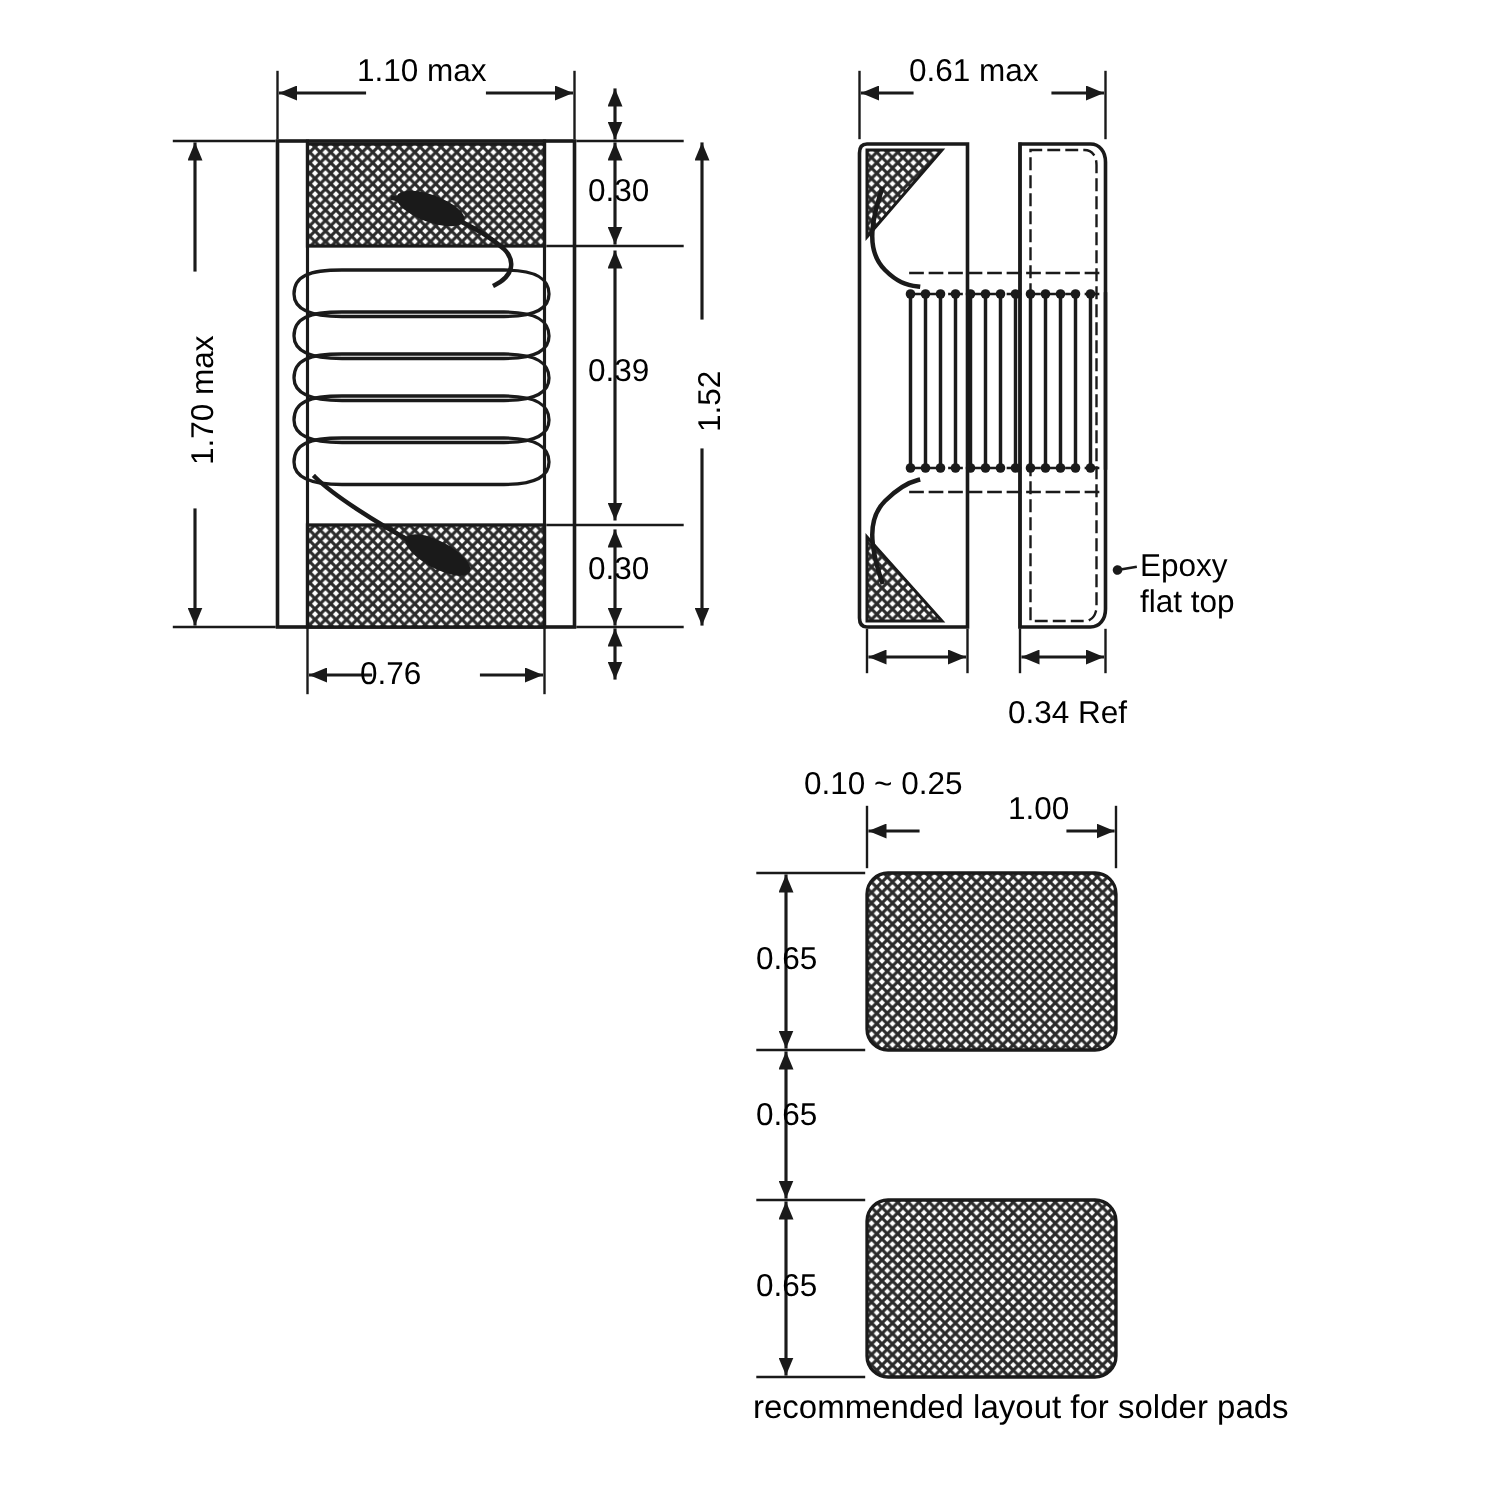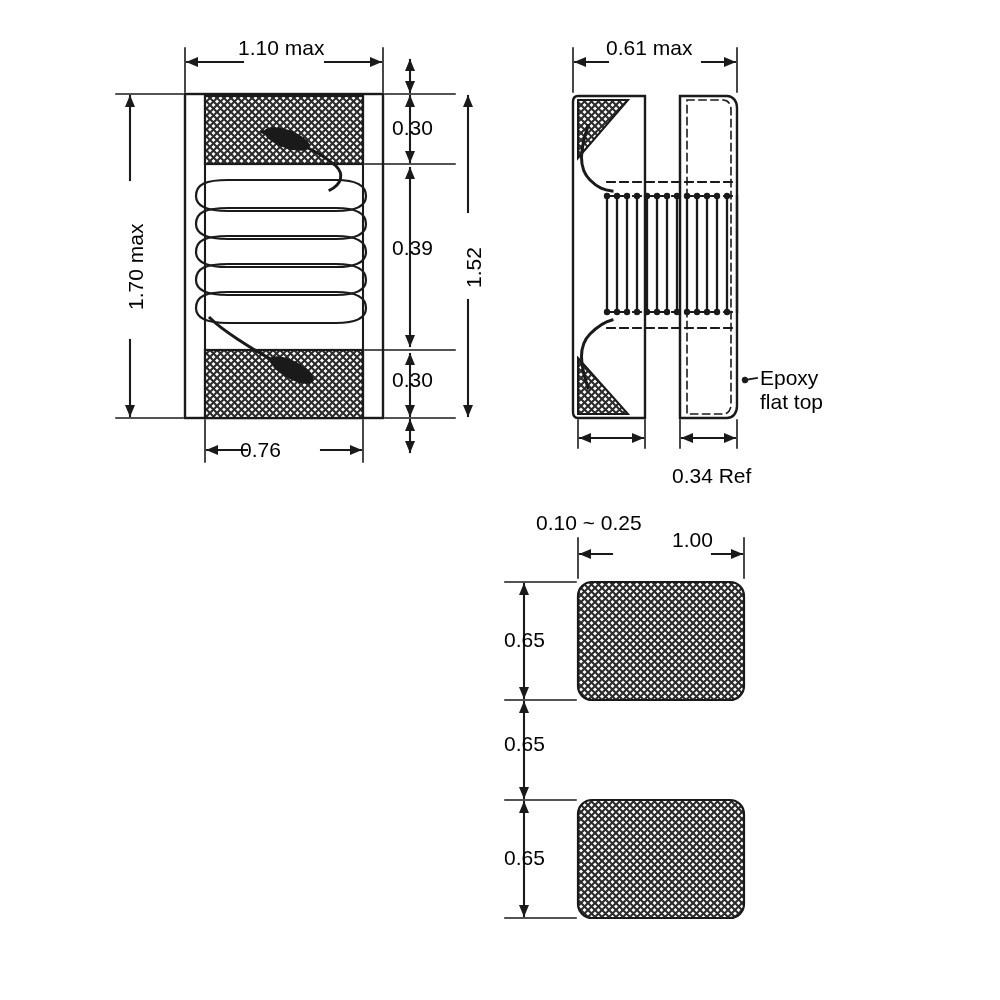--- a/index.html
+++ b/index.html
@@ -242,14 +242,15 @@
   <div class="lbl" style="left:760px; top:390px;text-align:center;">flat top</div>
 
   <div class="lbl" style="left:632px; top:528px;margin-left:40px;">1.00</div>
 
   <div class="lbl" style="left:504px; top:628px;">0.65</div>
 
   <div class="lbl" style="left:504px; top:732px;">0.65</div>
 
   <div class="lbl" style="left:504px; top:846px;">0.65</div>
 
+  <div class="lbl" style="left:502px; top:926px; font-size:22px;">recommended layout for solder pads</div>
 
 </div>
 
 </body></html>

